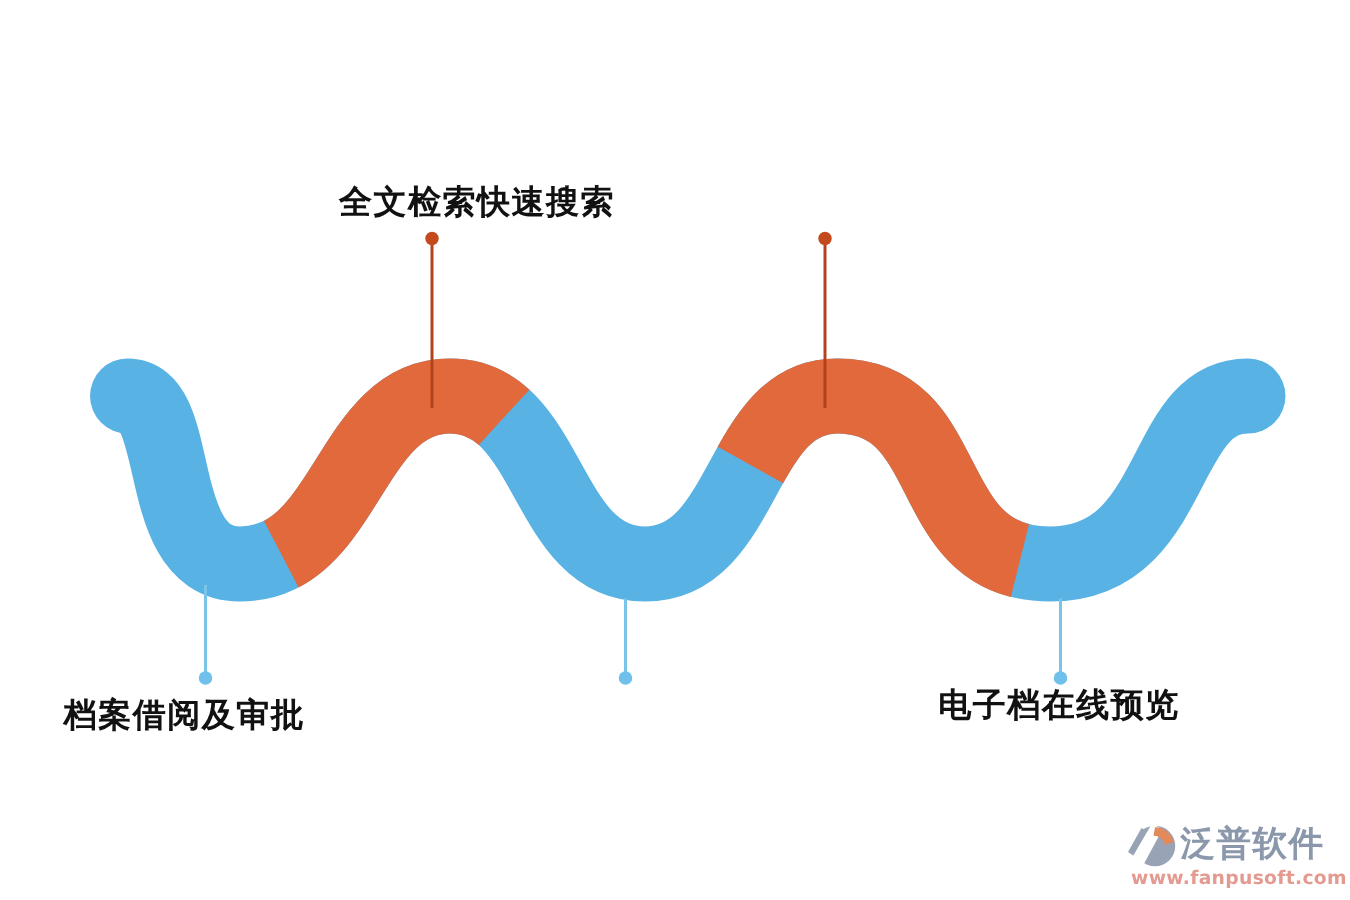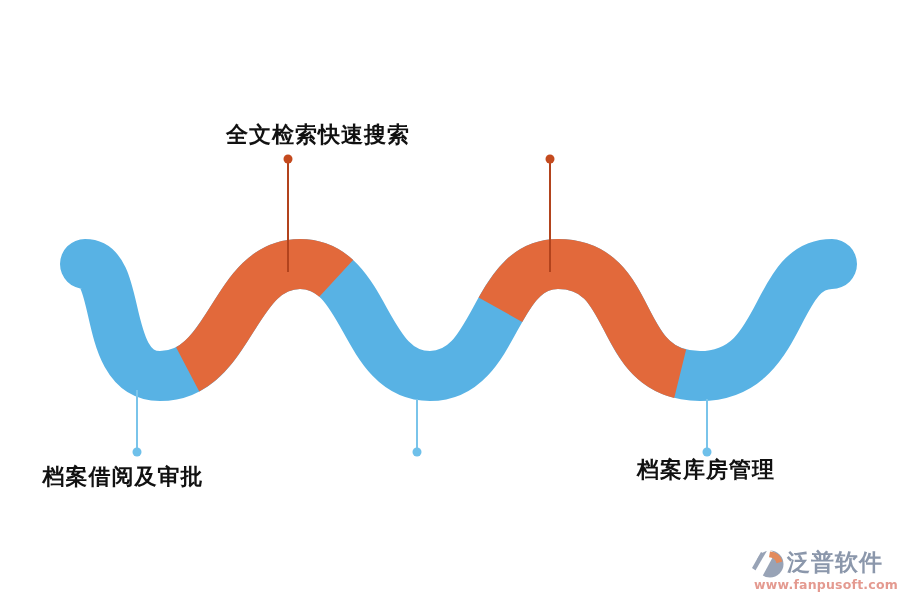--- a/index.html
+++ b/index.html
@@ -37,21 +37,21 @@
     <line x1="137" y1="390" x2="137" y2="448" stroke-width="2" stroke="#7ac4ea"></line>
     <circle cx="137" cy="452" r="4.5" fill="#6fc0ea"></circle>
     <line x1="417" y1="399" x2="417" y2="448" stroke-width="2" stroke="#7ac4ea"></line>
     <circle cx="417" cy="452" r="4.5" fill="#6fc0ea"></circle>
     <line x1="707" y1="399" x2="707" y2="448" stroke-width="2" stroke="#7ac4ea"></line>
     <circle cx="707" cy="452" r="4.5" fill="#6fc0ea"></circle>
   </svg>
 
   <div class="step-label" style="left:318px;top:135px;">全文检索快速搜索</div>
   <div class="step-label" style="left:123px;top:477px;">档案借阅及审批</div>
-  <div class="step-label" style="left:706px;top:470px;">档案库房管理</div>
+  <div class="step-label" style="left:706px;top:470px;">电子档在线预览</div>
 
   <div class="brand">
     <div class="brand-top">
       <svg width="34" height="34" viewBox="0 0 34 34">
         <path d="M0 21 L9 5 L14 8 L6 25 Z" fill="#98a3b6"></path>
         <circle cx="18" cy="17" r="13.5" fill="#98a3b6"></circle>
         <path d="M2 26 L16 2 L23 6 L10 30 Z" fill="#ffffff"></path>
         <path d="M18 4.5 A12.7 12.7 0 0 1 30.5 14.5 L24.5 16.2 A7.5 7.5 0 0 0 17 10.2 Z" fill="#e28a5c"></path>
       </svg>
       <span class="brand-name">泛普软件</span>

